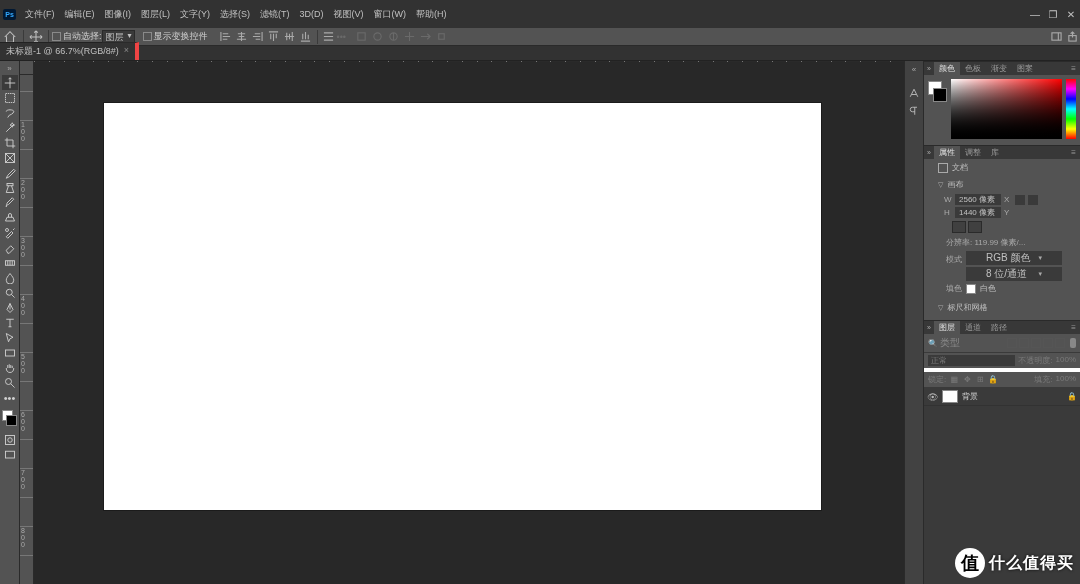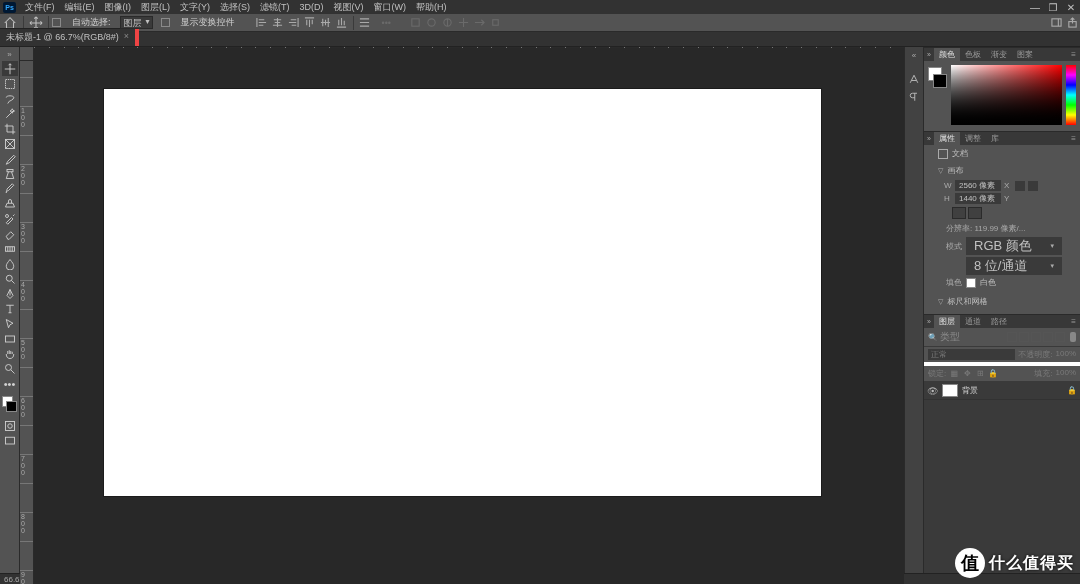--- a/index.html
+++ b/index.html
@@ -1,30 +1,30 @@
 <!DOCTYPE html>
 <html><head>
 <meta charset="utf-8">
 <style>
 * { margin: 0; padding: 0; box-sizing: border-box; font-family: "Microsoft YaHei", sans-serif; user-select: none; }
 body { width: 1080px; height: 584px; background: #323232; color: #c0c0c0; overflow: hidden; position: relative; }
 
 
-.menubar { height: 14px; background: #323232; display: flex; align-items: center; font-size: 9px; padding-left: 3px; }
+.menubar { height: 28px; background: #323232; display: flex; align-items: center; font-size: 9px; padding-left: 3px; }
 .menubar .ps-logo { width: 13px; height: 11px; background: #001833; color: #31a8ff; font-size: 7px; font-weight: bold; display: flex; align-items: center; justify-content: center; border-radius: 2px; margin-right: 4px; }
 .menubar .mi { padding: 0 5px; white-space: nowrap; }
 .menubar .wincontrols { margin-left: auto; display: flex; }
 .menubar .wincontrols span { width: 18px; text-align: center; font-size: 10px; }
 
 
 .optionsbar { height: 18px; background: #535353; display: flex; align-items: center; font-size: 9px; border-bottom: 1px solid #2a2a2a; }
 .optionsbar .home-icon { width: 14px; height: 14px; margin: 0 3px; display: flex; align-items: center; justify-content: center; }
 .optionsbar .tool-preset { width: 14px; height: 14px; margin: 0 2px; display: flex; align-items: center; justify-content: center; }
 .optionsbar .sep { width: 1px; height: 14px; background: #3a3a3a; margin: 0 3px; }
-.optionsbar .lbl { margin: 0 9px; color: #d0d0d0; }
+.optionsbar .lbl { margin: 0 0; color: #d0d0d0; }
 .optionsbar .cb { display: inline-block; width: 9px; height: 9px; border: 1px solid #8a8a8a; margin-right: 2px; vertical-align: middle; }
 .optionsbar select, .optionsbar .fake-select { background: #3a3a3a; color: #c0c0c0; border: 1px solid #2a2a2a; font-size: 9px; height: 13px; padding: 0 10px 0 3px; position: relative; }
 .optionsbar .fake-select::after { content: "▾"; position: absolute; right: 2px; font-size: 8px; }
 .optionsbar .icon-btn { width: 14px; height: 14px; display: flex; align-items: center; justify-content: center; margin: 0 1px; color: #aaa; }
 .optionsbar .icon-btn svg { width: 11px; height: 11px; }
 .optionsbar .disabled { color: #6a6a6a; }
 .optionsbar .spacer { flex: 1; }
 .share-icon { margin-right: 4px; }
 
 
@@ -83,23 +83,23 @@
 .props-panel .section-hdr { display:flex; align-items:center; padding: 3px 14px; gap:4px; }
 .props-panel .section-hdr .doc-icon { width:10px; height:10px; border:1px solid #aaa; }
 .props-panel .twisty { font-size:7px; color:#aaa; }
 .props-panel .field-row { display:flex; align-items:center; padding: 1px 0 1px 20px; gap:3px; }
 .props-panel .field-row .k { width: 8px; color:#aaa; }
 .props-panel .field-row .v { background:#3a3a3a; padding:0 4px; min-width:46px; font-size:8px; color:#c0c0c0; }
 .props-panel .field-row .btn { width:10px; height:10px; background:#3a3a3a; display:flex; align-items:center; justify-content:center; }
 .props-panel .icon-row { display:flex; gap:2px; padding:2px 0 2px 28px; }
 .props-panel .mini-icon { width:14px; height:12px; background:#404040; border:1px solid #2a2a2a; }
 .props-panel .info-row { padding: 2px 0 2px 22px; color:#aaa; }
-.props-panel .sel-row { display:flex; align-items:center; padding:1px 0 1px 14px; gap:4px; }
+.props-panel .sel-row { display:flex; align-items:flex-end; padding:1px 0 1px 14px; gap:4px; }
 .props-panel .sel-row .sel-lbl { width:24px; text-align:right; color:#aaa; }
-.props-panel .sel-wide { flex:1; background:#3a3a3a; padding:0 8px; font-size:13px; display:flex; align-items:center; justify-content:space-between; margin-right:18px; }
+.props-panel .sel-wide { flex:1; background:#3a3a3a; padding:0 20px; font-size:10px; display:flex; align-items:center; justify-content:space-between; margin-right:18px; }
 .props-panel .sel-wide::after { content:"▾"; font-size:7px; color:#aaa; }
 .props-panel .fill-sw { width:10px; height:10px; background:#fff; border:1px solid #888; }
 
 .layers-panel { flex:1; background:#535353; display:flex; flex-direction:column; font-size:8px; }
 .layers-panel .search-row { display:flex; align-items:center; padding:2px 4px; gap:2px; border-bottom:1px solid #3a3a3a; }
 .layers-panel .search-row .sicon { width:10px; }
 .layers-panel .search-row .stext { flex:1; color:#888; font-size:10px; }
 .layers-panel .filter-icons { display:flex; gap:2px; }
 .layers-panel .filter-icons span { width:10px; height:10px; border:1px solid #555; }
 .layers-panel .filter-toggle { width:6px; height:10px; background:#888; border-radius:2px; margin-left:3px; }

